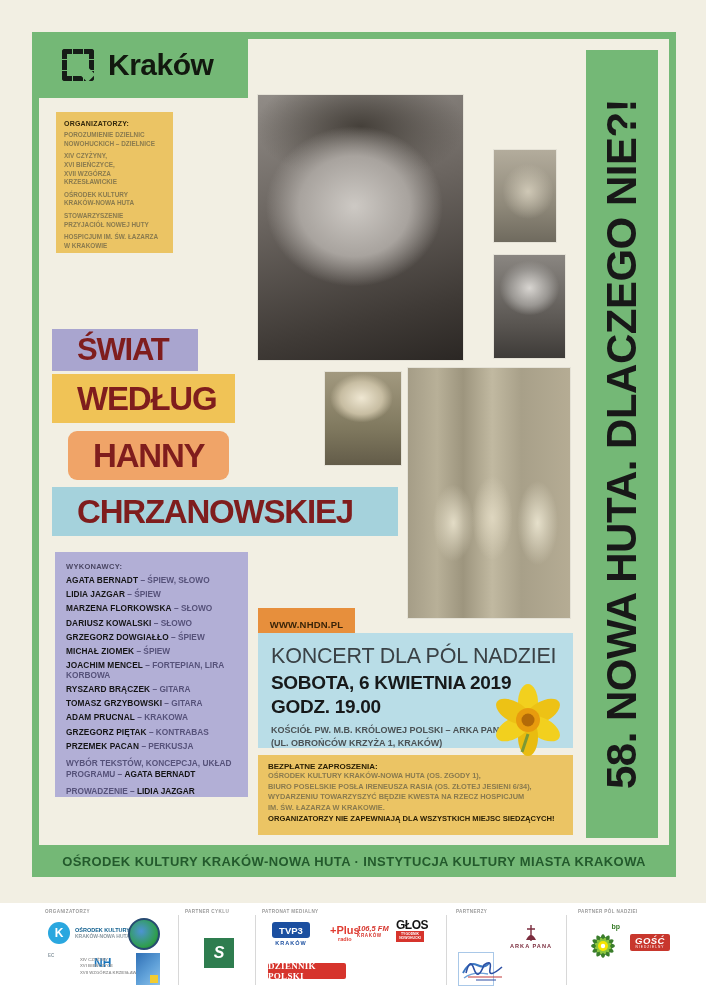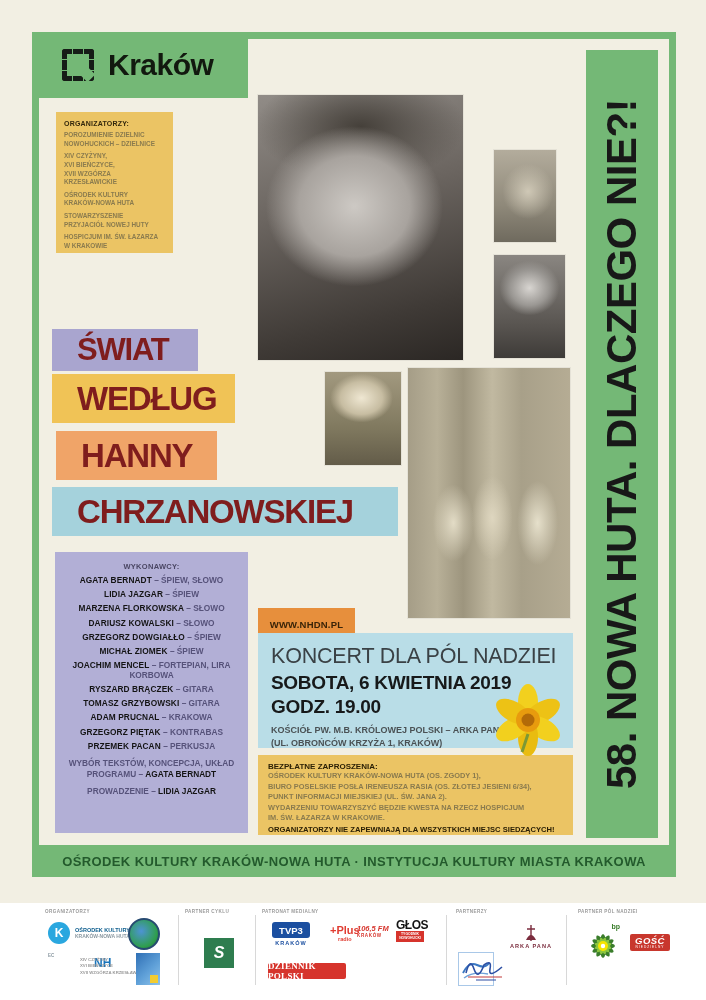--- a/index.html
+++ b/index.html
@@ -37,24 +37,24 @@
   .ph-nurses{left:408px;top:368px;width:162px;height:250px;
     background:radial-gradient(ellipse 18% 22% at 28% 62%,#e3dcc6 0%,rgba(0,0,0,0) 70%),
                radial-gradient(ellipse 18% 24% at 52% 60%,#ded6bf 0%,rgba(0,0,0,0) 70%),
                radial-gradient(ellipse 18% 24% at 80% 62%,#e6e0cb 0%,rgba(0,0,0,0) 70%),
                linear-gradient(90deg,#a59d87 0%,#b8b098 18%,#9d957e 34%,#c1b9a1 52%,#a8a089 70%,#b5ac94 100%),
                linear-gradient(180deg,#cfc8b4 0%,#bdb49c 45%,#a39a82 75%,#8d8570 100%);}
   
   .tblock{color:#7f1d1d;font-weight:800;letter-spacing:-1.2px;display:flex;align-items:center;padding-left:25px;box-sizing:border-box;}
   .t1{left:52px;top:329px;width:146px;height:42px;background:#A9A5CF;font-size:31px;}
   .t2{left:52px;top:374px;width:183px;height:49px;background:#F0C356;font-size:33px;}
-  .t3{left:56px;top:431px;width:161px;height:49px;background:#F0A468;font-size:33px;}
+  .t3{left:68px;top:431px;width:161px;height:49px;background:#F0A468;font-size:33px;border-radius:9px;}
   .t4{left:52px;top:487px;width:346px;height:49px;background:#A5D2DC;font-size:33px;}
   
-  .perf-box{left:55px;top:552px;width:193px;height:281px;background:#B2AFD6;box-sizing:border-box;padding:10px 11px;text-align:center;}
+  .perf-box{left:55px;top:552px;width:193px;height:245px;background:#B2AFD6;box-sizing:border-box;padding:10px 11px;}
   .perf-title{font-size:7.5px;font-weight:600;color:#4A4663;margin-bottom:5px;letter-spacing:.3px;}
   .perf-row{font-size:8.3px;line-height:1.18;margin-bottom:4.4px;color:#56527A;font-weight:600;}
   .perf-row b{color:#141414;font-weight:800;letter-spacing:.1px;}
   .perf-credit{font-size:8.3px;line-height:1.25;color:#56527A;font-weight:600;margin-top:7px;}
   .perf-credit b{color:#141414;font-weight:800;}
   
   .web{left:258px;top:608px;width:97px;height:32px;background:#E78F3C;display:flex;align-items:center;justify-content:center;
        font-size:9.5px;font-weight:800;color:#3A2408;letter-spacing:.2px;}
   .concert{left:258px;top:633px;width:315px;height:115px;background:#B9DDE7;box-sizing:border-box;padding:11px 13px;}
   .c-title{font-size:21.5px;font-weight:400;color:#3A4145;letter-spacing:-.2px;}
@@ -180,21 +180,20 @@
     <div class="c-venue">
       <div>KOŚCIÓŁ PW. M.B. KRÓLOWEJ POLSKI – ARKA PANA</div>
       <div>(UL. OBROŃCÓW KRZYŻA 1, KRAKÓW)</div>
     </div>
   </div>
 
   <div class="abs invit">
     <div class="i-title">BEZPŁATNE ZAPROSZENIA:</div>
     <div class="i-line">OŚRODEK KULTURY KRAKÓW-NOWA HUTA (OS. ZGODY 1),</div>
     <div class="i-line">BIURO POSELSKIE POSŁA IRENEUSZA RASIA (OS. ZŁOTEJ JESIENI 6/34),</div>
-    <div class="i-line">PUNKT INFORMACJI MIEJSKIEJ (UL. ŚW. JANA 2).</div>
     <div class="i-line">WYDARZENIU TOWARZYSZYĆ BĘDZIE KWESTA NA RZECZ HOSPICJUM</div>
     <div class="i-line">IM. ŚW. ŁAZARZA W KRAKOWIE.</div>
     <div class="i-foot">ORGANIZATORZY NIE ZAPEWNIAJĄ DLA WSZYSTKICH MIEJSC SIEDZĄCYCH!</div>
   </div>
 
   <div class="abs daff">
     <svg width="72" height="78" viewBox="0 0 72 78">
       <g transform="translate(36,38)">
         <ellipse rx="10" ry="19" cy="-17" fill="#F2D01E" transform="rotate(0)"></ellipse>
         <ellipse rx="10" ry="19" cy="-17" fill="#EDC215" transform="rotate(60)"></ellipse>

